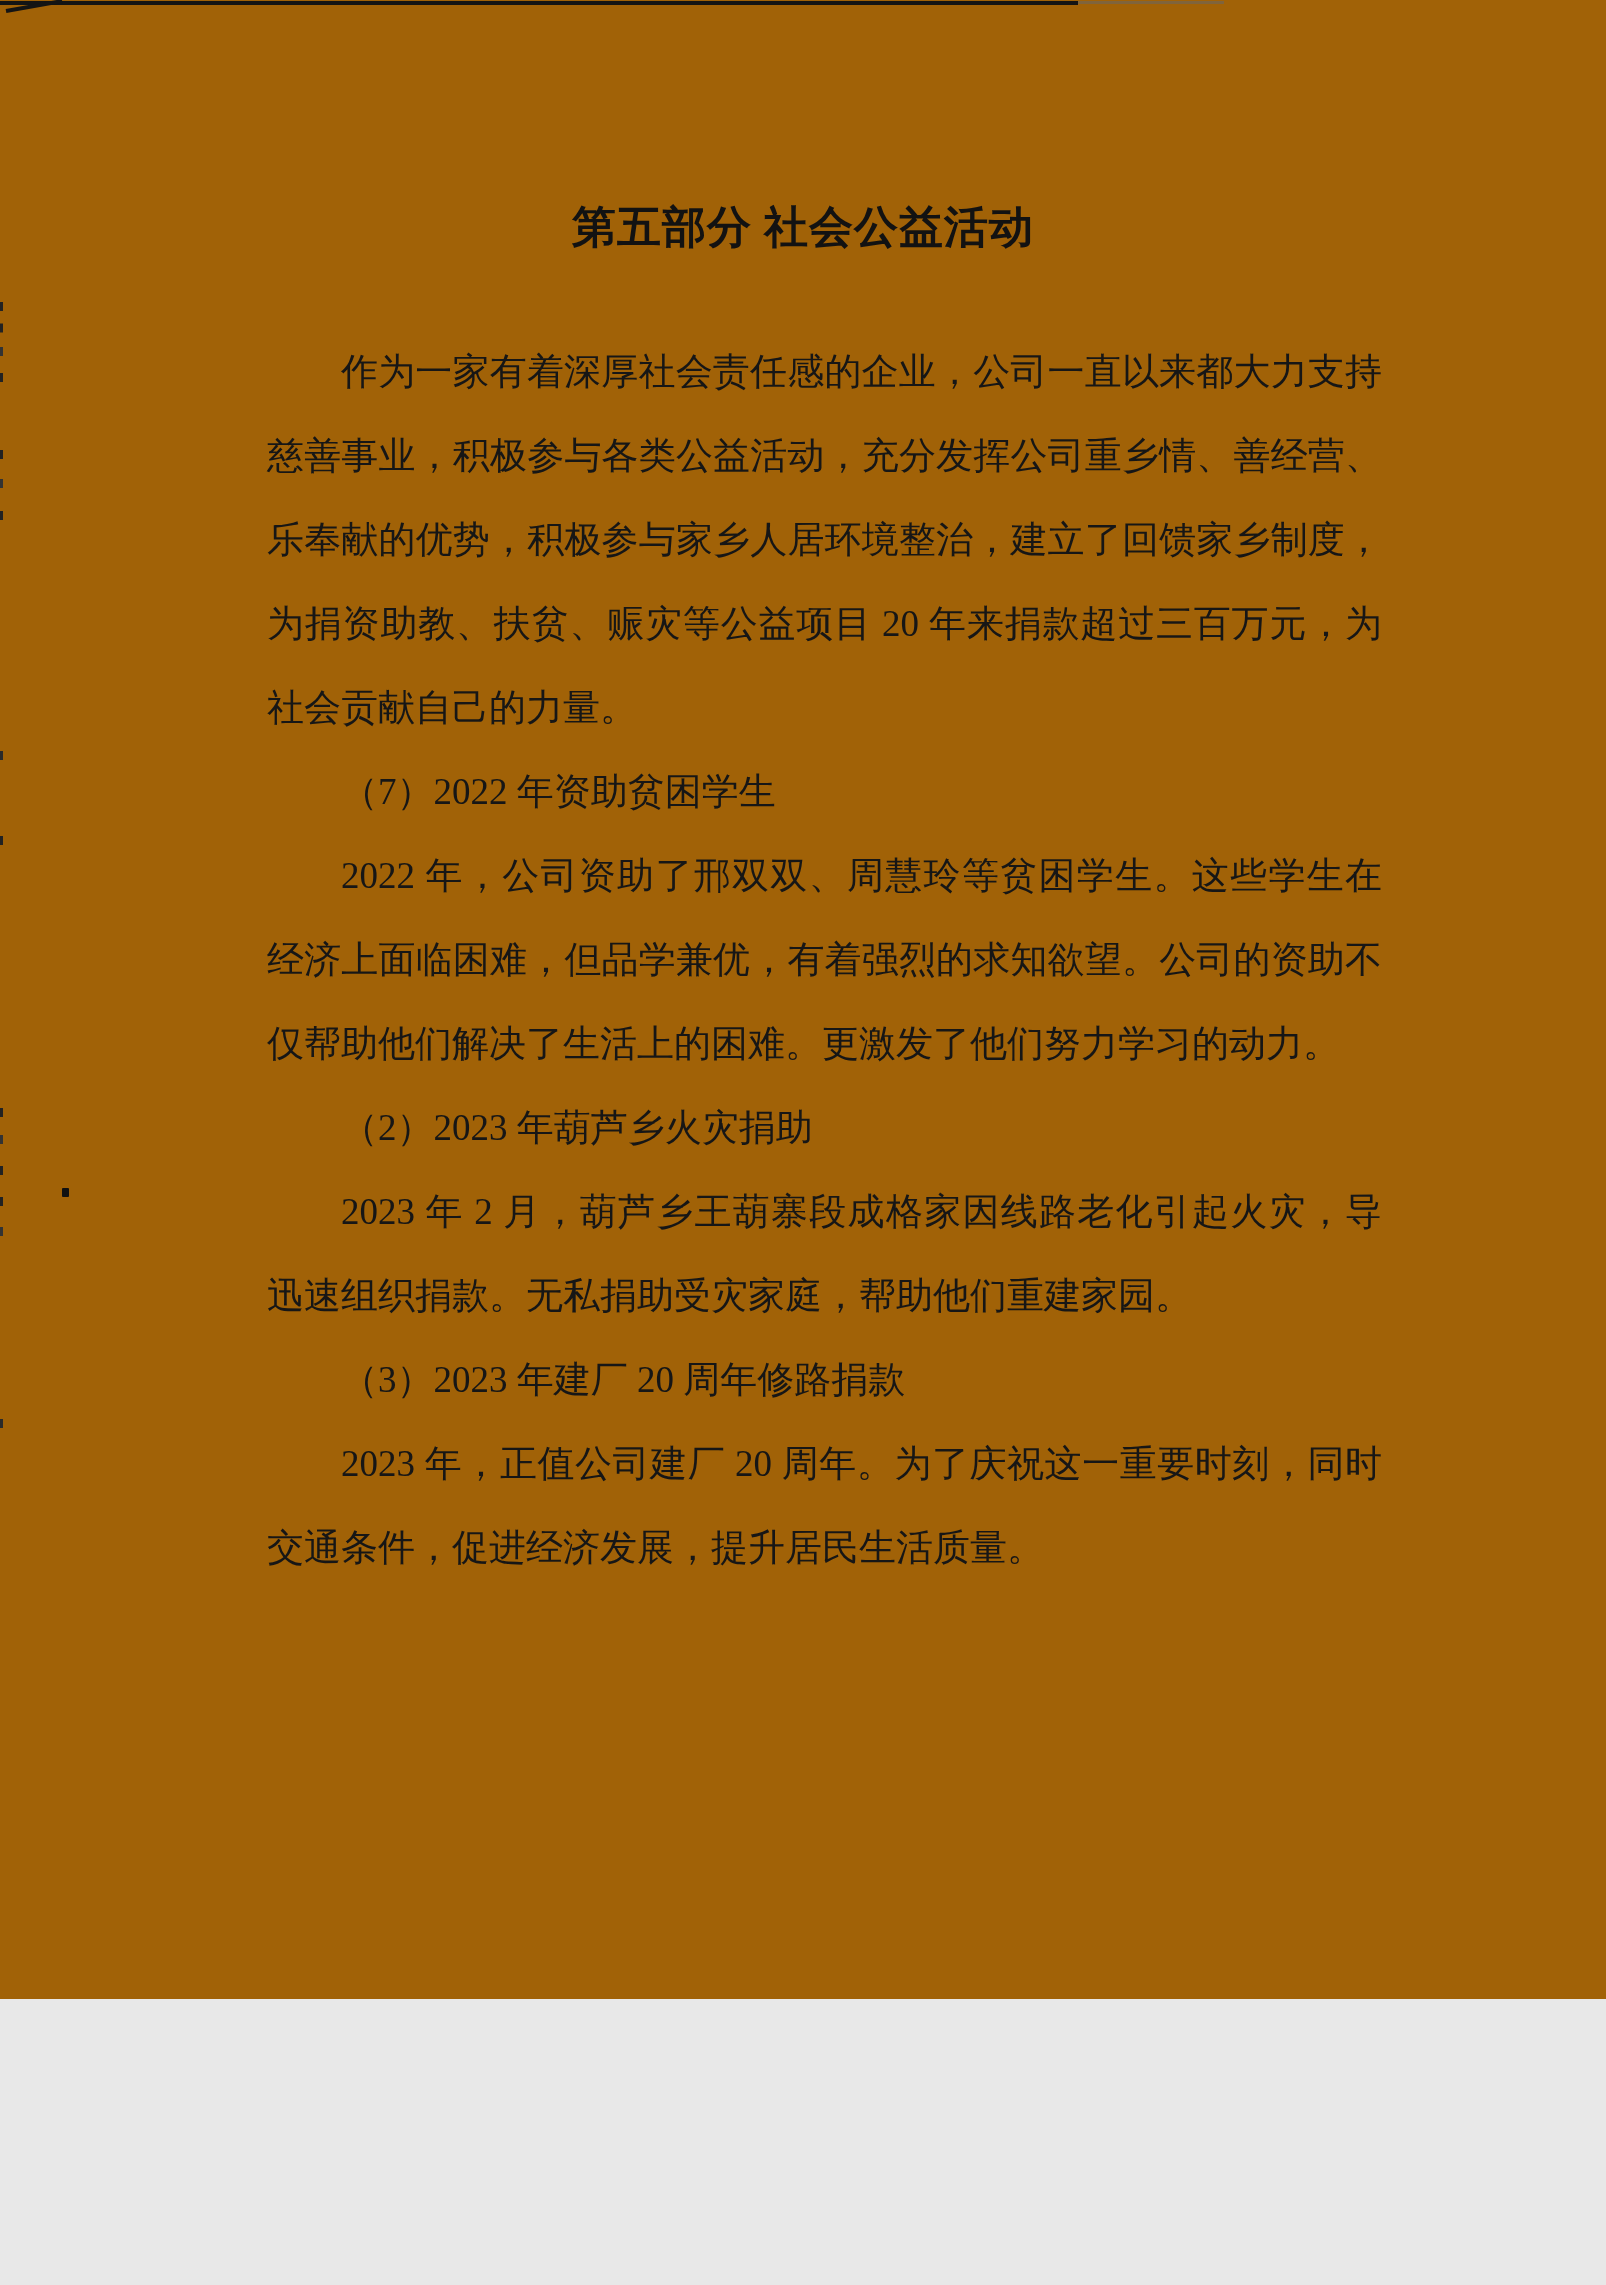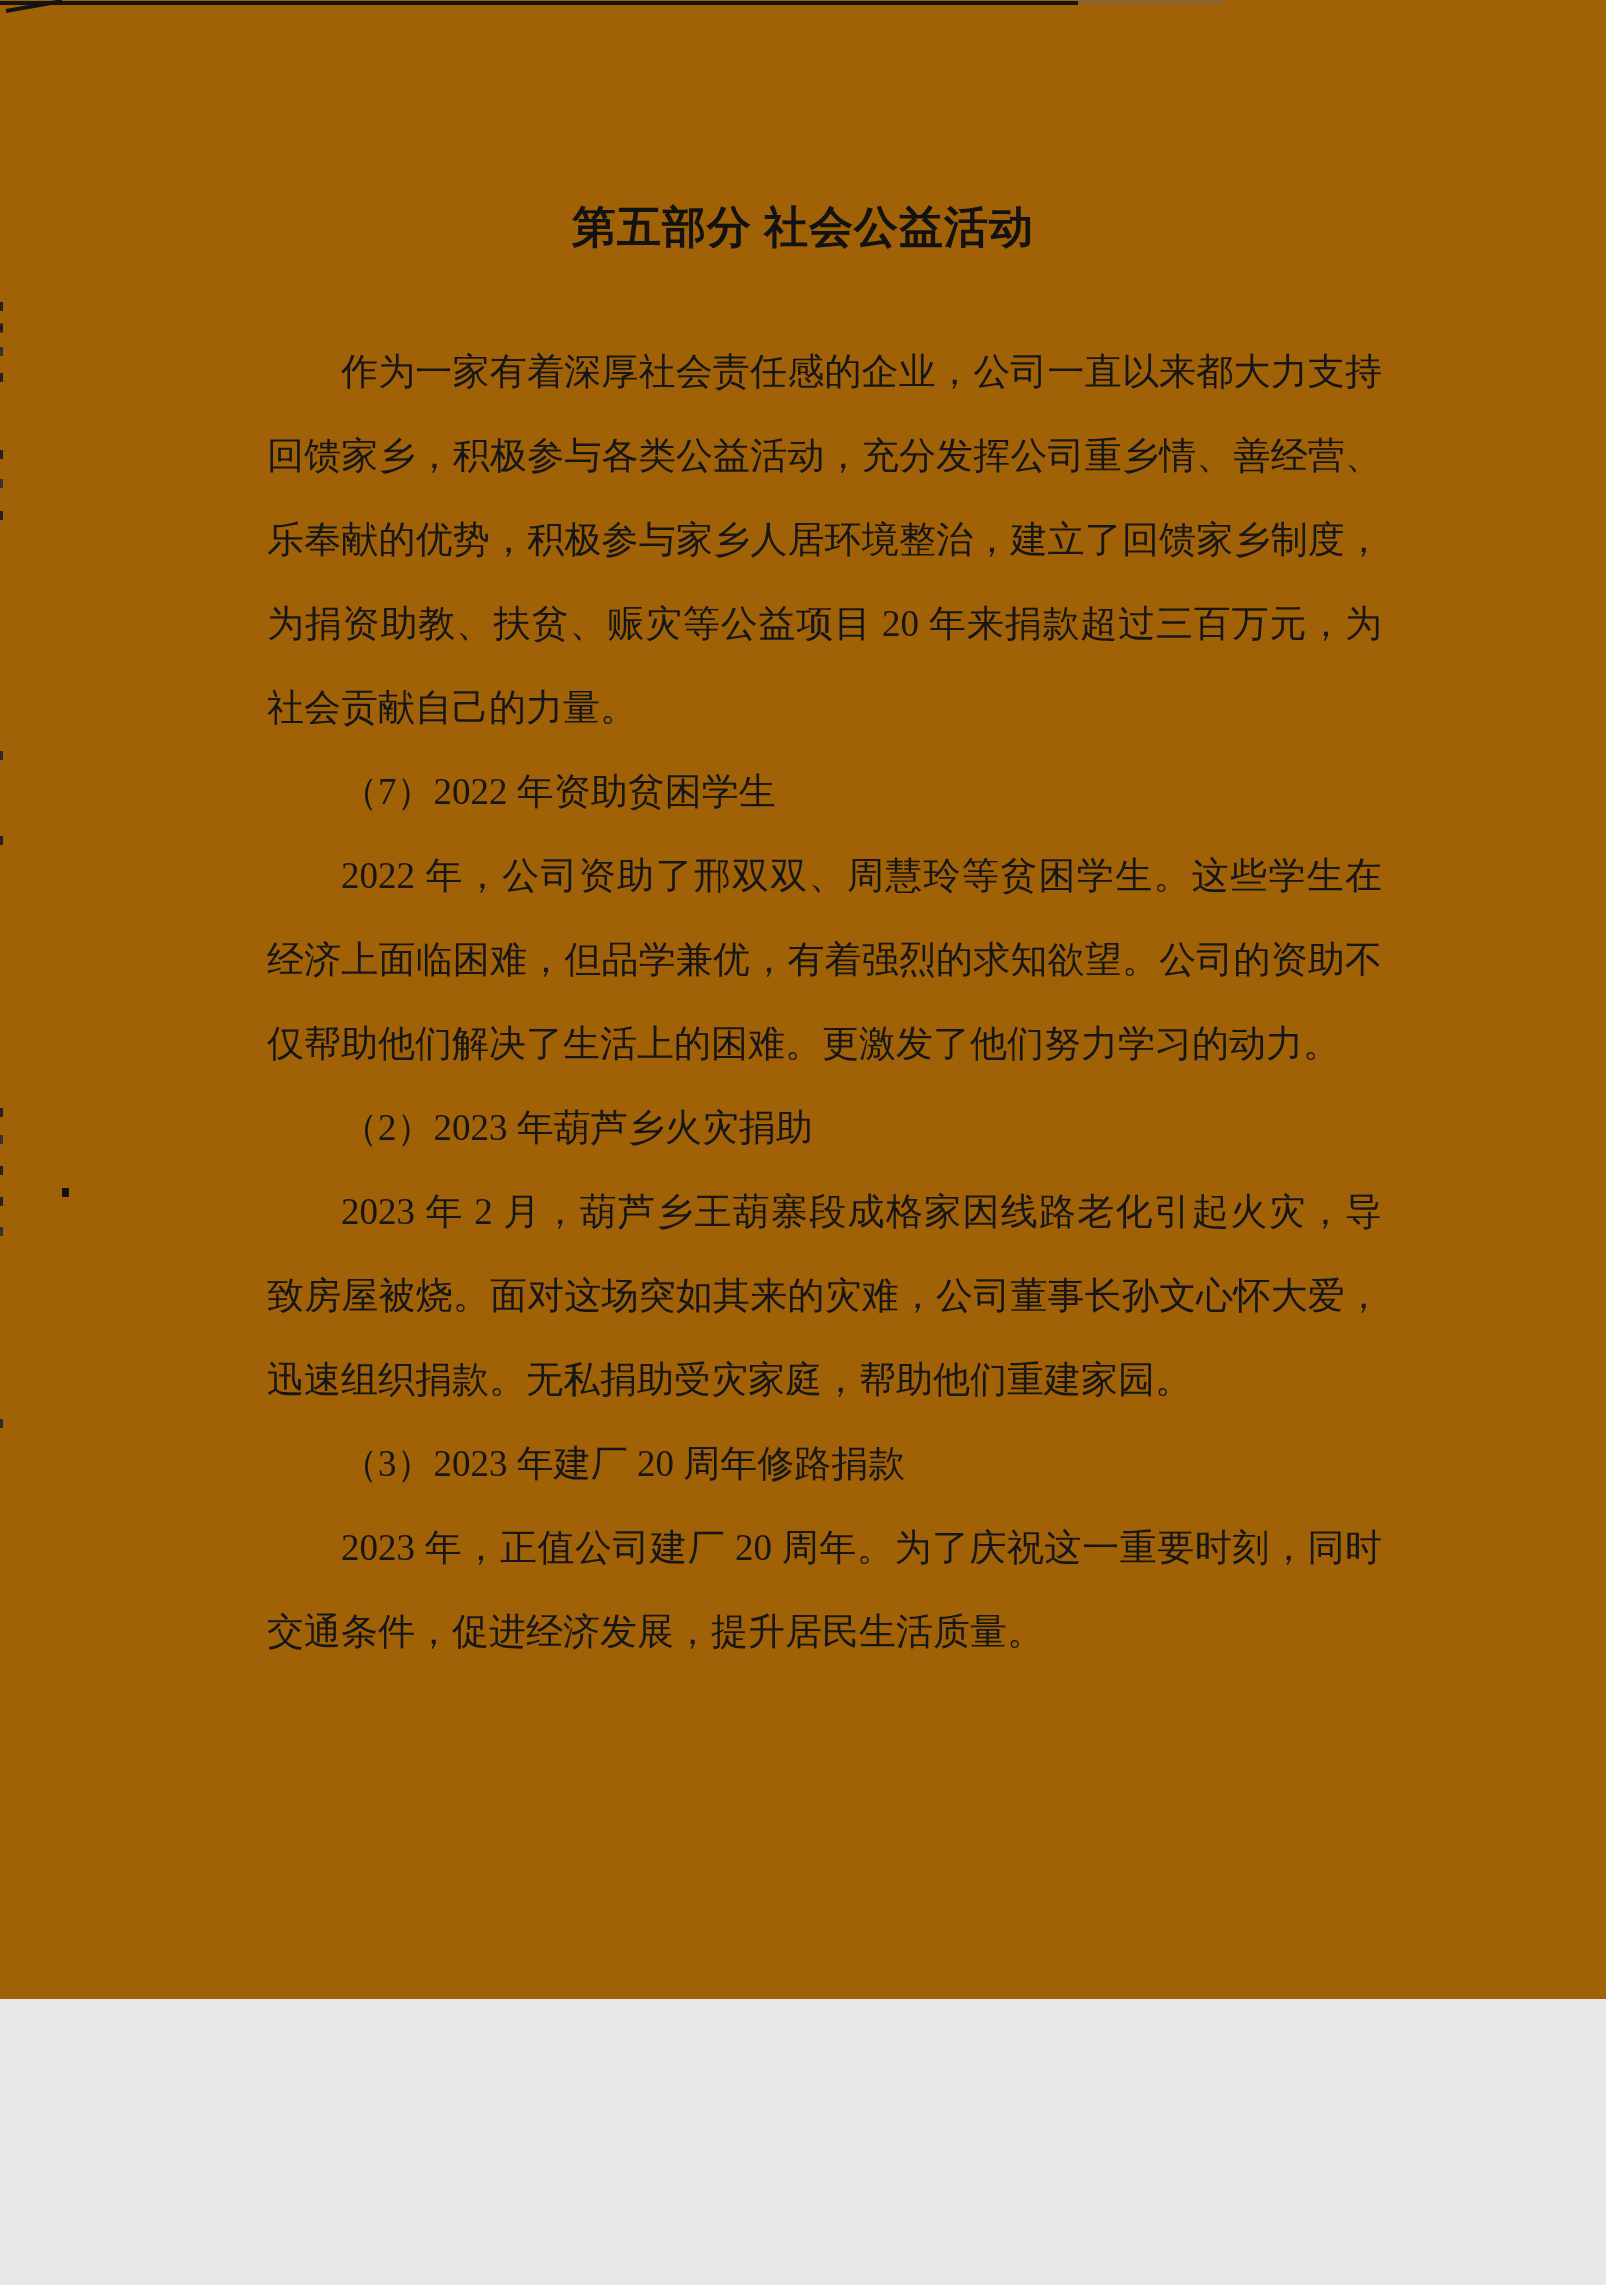--- a/index.html
+++ b/index.html
@@ -74,31 +74,30 @@
   <div class="artifact top-edge-fade"></div>
   <div class="artifact top-edge-tick"></div>
   <div class="artifact bottom-edge-line"></div>
   <div class="artifact left-specks"></div>
   <div class="artifact ink-dot"></div>
 
   <div class="doc-title">第五部分 社会公益活动</div>
 
   <div class="body-text">
     <div class="line indent full">作为一家有着深厚社会责任感的企业，公司一直以来都大力支持</div>
-    <div class="line full">回馈家乡，积极参与各类公益活动，充分发挥公司重乡情、善经营、</div>
+    <div class="line full">慈善事业，积极参与各类公益活动，充分发挥公司重乡情、善经营、</div>
     <div class="line full">乐奉献的优势，积极参与家乡人居环境整治，建立了回馈家乡制度，</div>
     <div class="line full">为捐资助教、扶贫、赈灾等公益项目 20 年来捐款超过三百万元，为</div>
     <div class="line">社会贡献自己的力量。</div>
     <div class="line indent">（7）2022 年资助贫困学生</div>
     <div class="line indent full">2022 年，公司资助了邢双双、周慧玲等贫困学生。这些学生在</div>
     <div class="line full">经济上面临困难，但品学兼优，有着强烈的求知欲望。公司的资助不</div>
     <div class="line">仅帮助他们解决了生活上的困难。更激发了他们努力学习的动力。</div>
     <div class="line indent">（2）2023 年葫芦乡火灾捐助</div>
     <div class="line indent full">2023 年 2 月，葫芦乡王葫寨段成格家因线路老化引起火灾，导</div>
-    <div class="line full">致房屋被烧。面对这场突如其来的灾难，公司董事长孙文心怀大爱，</div>
     <div class="line">迅速组织捐款。无私捐助受灾家庭，帮助他们重建家园。</div>
     <div class="line indent">（3）2023 年建厂 20 周年修路捐款</div>
     <div class="line indent full">2023 年，正值公司建厂 20 周年。为了庆祝这一重要时刻，同时</div>
     <div class="line">交通条件，促进经济发展，提升居民生活质量。</div>
   </div>
 
 </div>
 
 
 </body></html>

